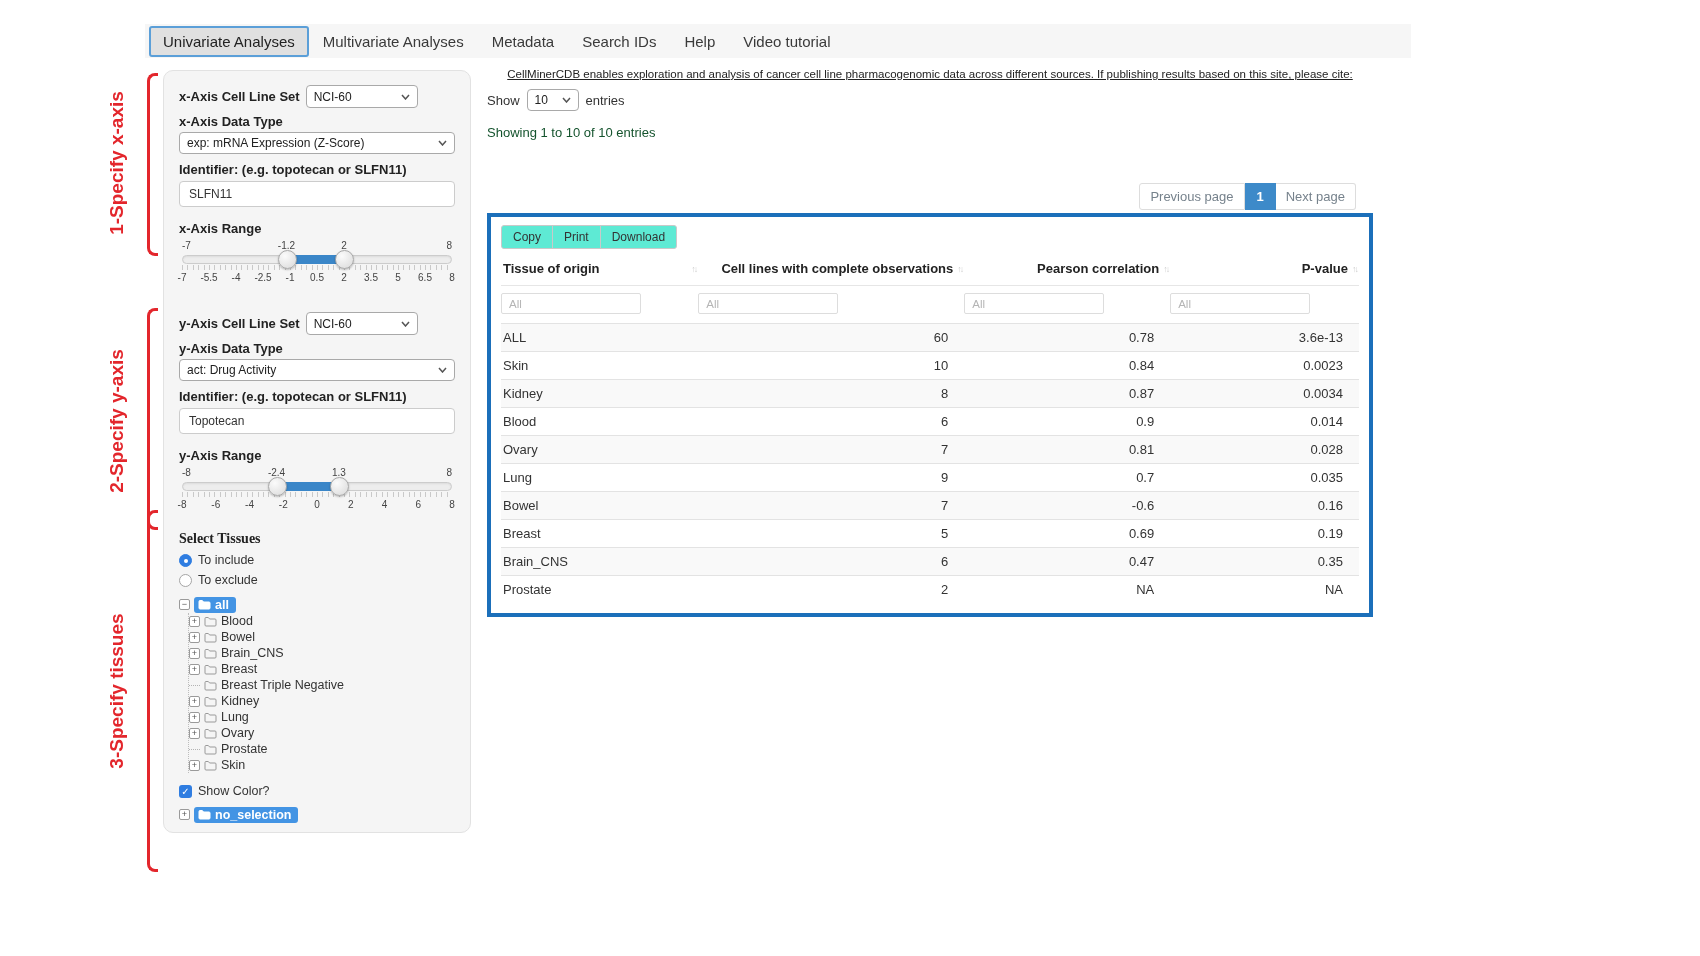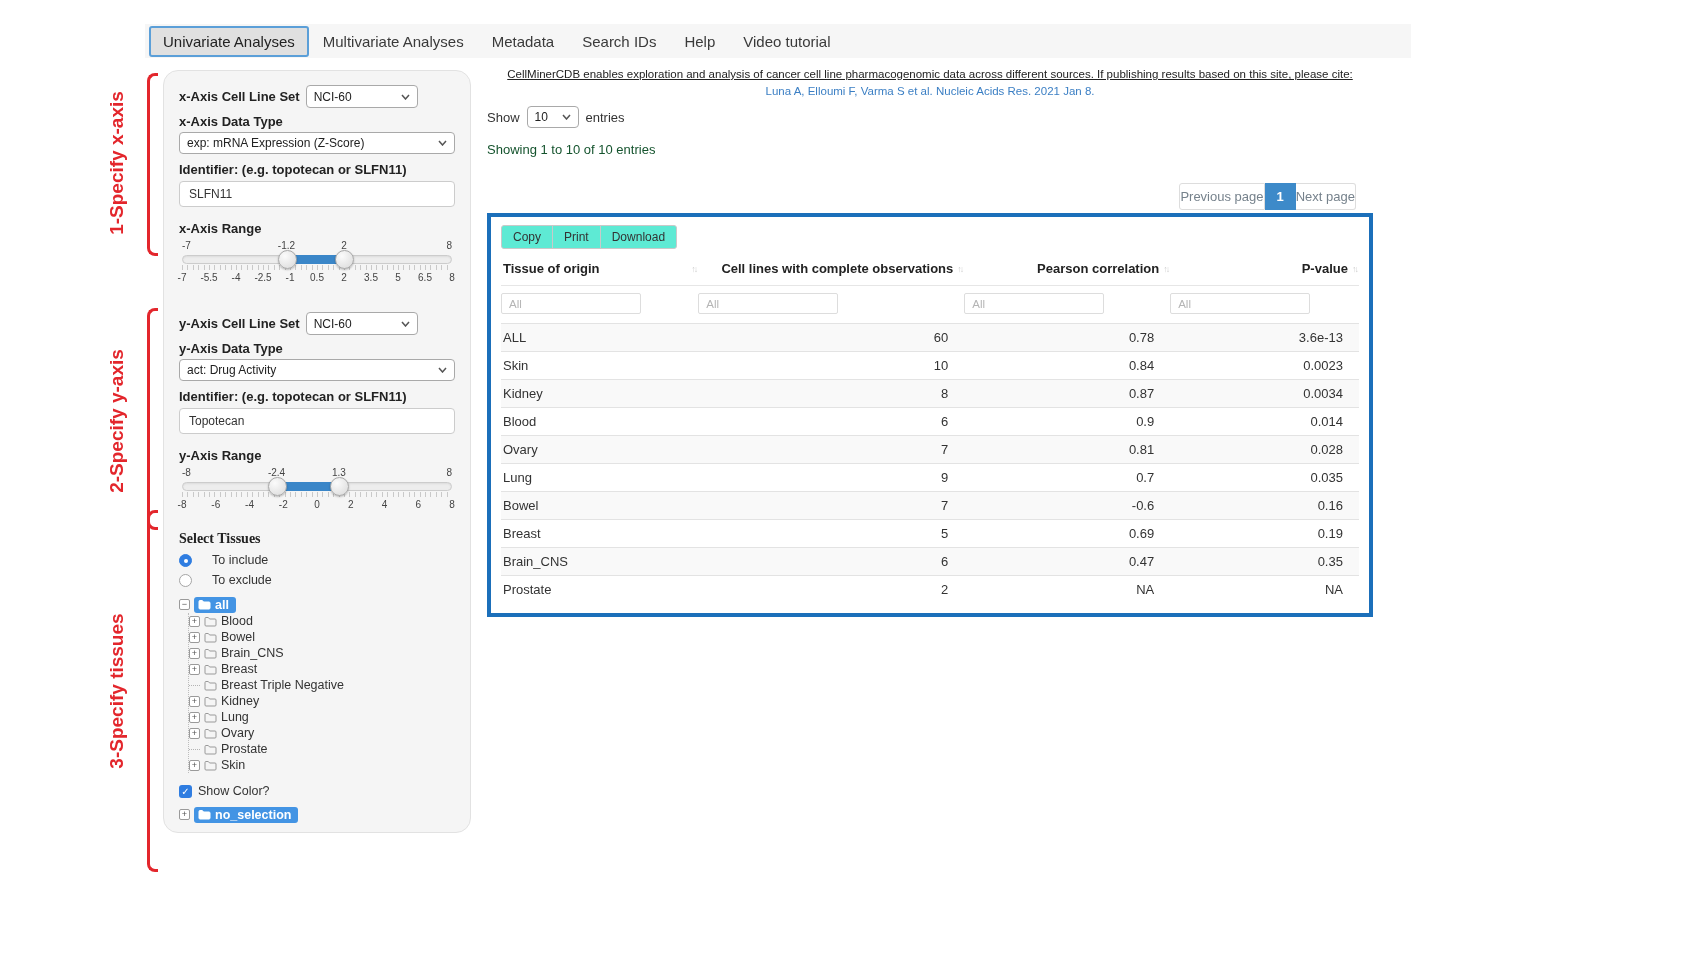--- a/index.html
+++ b/index.html
@@ -15,21 +15,21 @@
 
   
   .bracket { position:absolute; width:11px; border-left:3px solid #e3262c;
              border-top:3px solid #e3262c; border-bottom:3px solid #e3262c;
              border-radius:8px 0 0 8px; }
   .rot-label { position:absolute; color:#e3262c; font-weight:700; font-size:19px;
                text-align:center; transform:rotate(-90deg); white-space:nowrap; }
 
   
   .sidebar { position:absolute; left:163px; top:70px; width:308px; height:763px;
-             background:#f5f5f5; border:1px solid #e2e2e2; border-radius:15px;
+             background:#f5f5f5; border:1px solid #e2e2e2; border-radius:10px;
              padding:14px 15px; font-size:13px; color:#222; }
   .fl { font-weight:700; font-size:13px; color:#222; }
   .inline-row { display:flex; align-items:center; gap:6px; }
   .sel { background:#fff; border:1px solid #a9a9a9; border-radius:4px; height:23px;
          display:flex; align-items:center; justify-content:space-between;
          padding:0 7px; font-size:12px; color:#222; cursor:pointer; }
   .sel-sm { width:112px; }
   .sel-full { width:100%; height:22px; margin-top:3px; }
   .ti { width:100%; height:26px; border:1px solid #ccc; border-radius:4px;
         padding:0 9px; font-size:12px; color:#333; background:#fff;
@@ -47,21 +47,21 @@
   .sl-bar { position:absolute; top:-1px; height:9px; background:#3a86c8; }
   .sl-handle { position:absolute; top:-6px; width:19px; height:19px; border-radius:50%;
                background:radial-gradient(circle at 35% 30%, #fbfbfb, #d9d9d9);
                border:1px solid #a8a8a8; box-shadow:0 1px 2px rgba(0,0,0,.25); cursor:pointer; }
   .sl-ticks { height:5px; margin-top:1px;
               background:repeating-linear-gradient(90deg, #c9c9c9 0, #c9c9c9 1px, transparent 1px, transparent 2%); }
   .sl-labels { position:relative; height:12px; margin-top:2px; font-size:10px; color:#444; }
   .sl-labels span { position:absolute; transform:translateX(-50%); }
 
   
-  .radio-row { display:flex; align-items:center; gap:20px; margin-top:6px; font-size:12.5px; color:#333; cursor:pointer; }
+  .radio-row { display:flex; align-items:center; gap:6px; margin-top:6px; font-size:12.5px; color:#333; cursor:pointer; }
   .radio { width:13px; height:13px; border-radius:50%; border:1px solid #a5a5a5; background:#fff; position:relative; }
   .radio.on { background:#2f7de1; border-color:#2f7de1; }
   .radio.on::after { content:""; position:absolute; left:4px; top:4px; width:4px; height:4px;
                      border-radius:50%; background:#fff; }
   .tree { margin-top:9px; font-size:12.5px; color:#333; }
   .tree-root-row, .tree-row { display:flex; align-items:center; height:17px; cursor:pointer; }
   .tree-children { margin-left:9px; border-left:1px dotted #bdbdbd; }
   .tree-row { height:16px; }
   .expander { width:11px; height:11px; border:1px solid #9a9a9a; background:#fff; border-radius:2px;
               font-size:9px; line-height:9px; text-align:center; color:#555; margin-right:4px; flex:0 0 auto; }
@@ -82,21 +82,21 @@
   .mtabs { display:flex; align-items:flex-end; gap:22px; margin-top:12px;
            border-bottom:1px solid #ddd; padding:0 0 0 12px; height:30px; }
   .mtab { font-size:13.5px; color:#337ab7; padding-bottom:9px; cursor:pointer; }
   .mtab.active { color:#333; border:2px solid #2a6fb0; background:#fff; border-radius:2px;
                  padding:4px 10px 5px; margin-bottom:-1px; margin-left:6px; }
   .entries-row { display:flex; align-items:center; gap:7px; margin-top:9px; font-size:13px; color:#333; }
   .sel-entries { width:52px; height:22px; }
   .showing { margin-top:14px; font-size:13px; color:#14532d; }
   .pagination { position:absolute; right:17px; top:115px; display:flex; }
   .pg { font-size:13px; color:#76828c; background:#fff; border:1px solid #ddd;
-        padding:5px 0; cursor:pointer; }
+        padding:5px 10px; cursor:pointer; }
   .pg.prev { border-radius:3px 0 0 3px; }
   .pg.next { border-radius:0 3px 3px 0; border-left:none; }
   .pg.cur { background:#3d8ac9; border-color:#3d8ac9; color:#fff; font-weight:700; padding:5px 11px; }
 
   
   .dt-box { position:absolute; left:0; top:145px; width:886px; border:4px solid #1b6fba;
             background:#fff; padding:8px 10px 10px; }
   .btn-group { display:inline-flex; }
   .dt-btn { font-size:12px; color:#333; background:#5eead4; border:1px solid #c9c9c9;
             padding:4px 11px; margin-left:-1px; cursor:pointer; }
@@ -367,21 +367,20 @@
               </svg>
             </span>
           <span>no_selection</span>
         </span>
       </div>
     </div>
   </aside>
 
   <main class="main">
     <p class="cite">CellMinerCDB enables exploration and analysis of cancer cell line pharmacogenomic data across different sources. If publishing results based on this site, please cite:</p>
-    <a class="cite-link">Luna A, Elloumi F, Varma S et al. Nucleic Acids Res. 2021 Jan 8.</a>
 
 
     <div class="entries-row">
       <span>Show</span>
       <div class="sel sel-entries">
         <span>10</span>
         <svg width="9" height="6" viewBox="0 0 9 6">
             <path d="M1 1 L4.5 5 L8 1" stroke="#555" fill="none" stroke-width="1.5"></path>
           </svg>
       </div>

